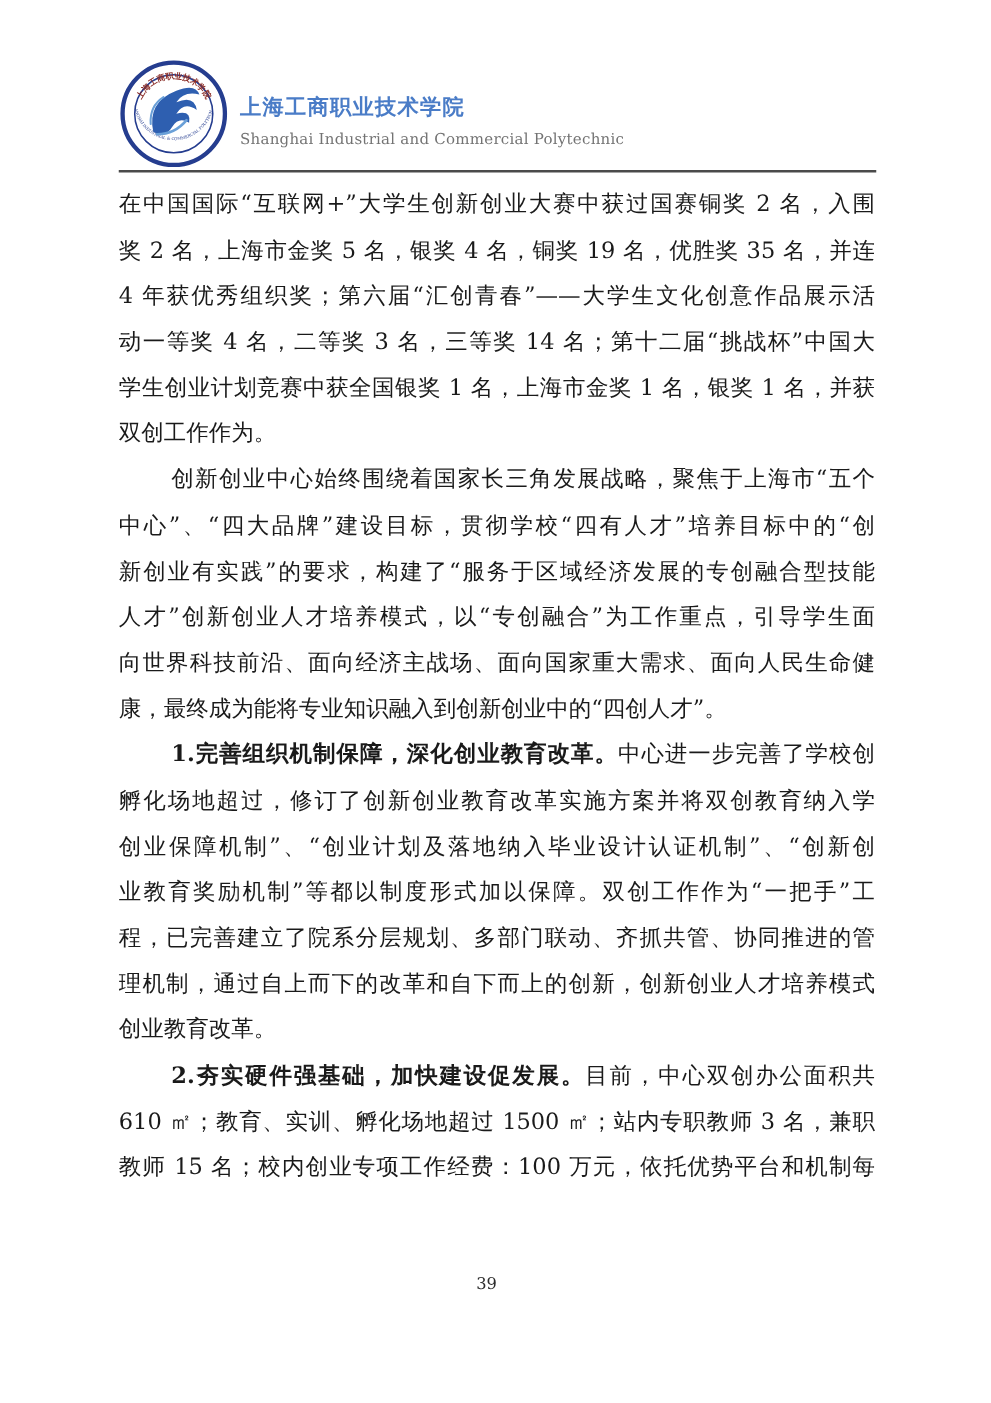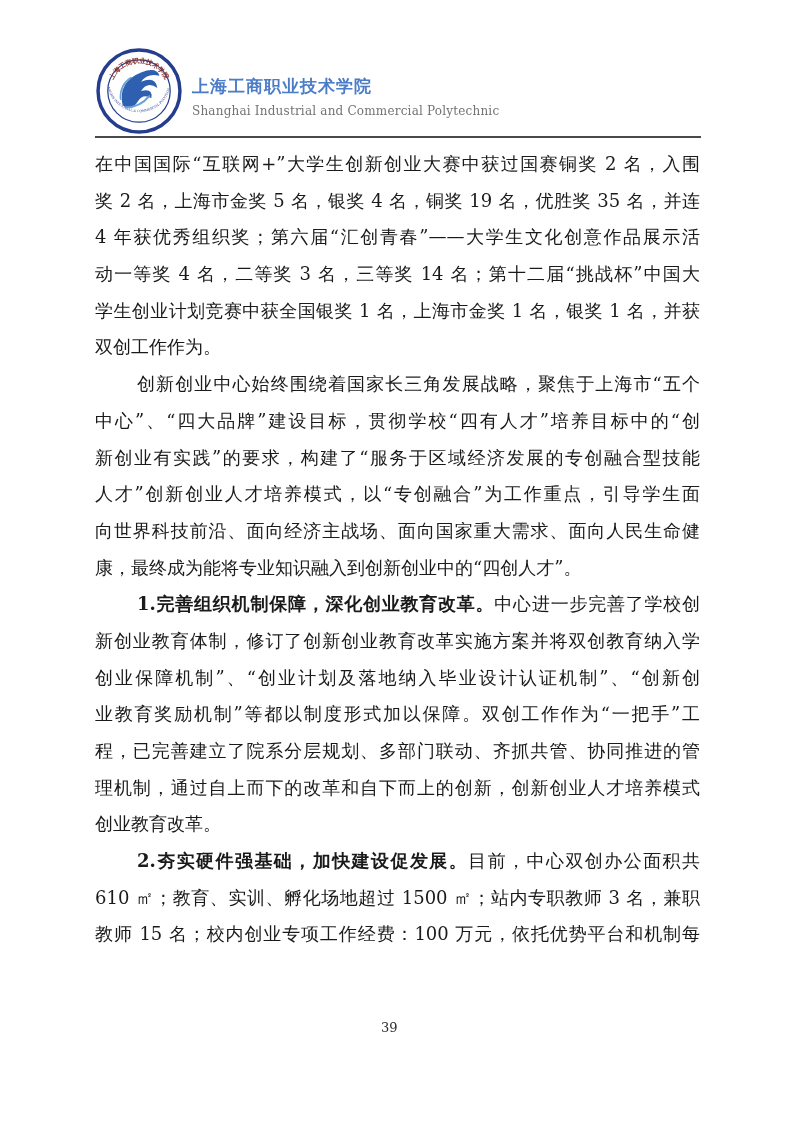--- a/index.html
+++ b/index.html
@@ -123,21 +123,21 @@
       <div class="line"><span class="seg">动一等奖 4 名，二等奖 3 名，三等奖 14 名；第十二届“挑战杯”中国大</span></div>
       <div class="line"><span class="seg">学生创业计划竞赛中获全国银奖 1 名，上海市金奖 1 名，银奖 1 名，并获</span></div>
       <div class="line no-just"><span class="seg">双创工作作为。</span></div>
       <div class="line indent"><span class="seg">创新创业中心始终围绕着国家长三角发展战略，聚焦于上海市“五个</span></div>
       <div class="line"><span class="seg">中心”、“四大品牌”建设目标，贯彻学校“四有人才”培养目标中的“创</span></div>
       <div class="line"><span class="seg">新创业有实践”的要求，构建了“服务于区域经济发展的专创融合型技能</span></div>
       <div class="line"><span class="seg">人才”创新创业人才培养模式，以“专创融合”为工作重点，引导学生面</span></div>
       <div class="line"><span class="seg">向世界科技前沿、面向经济主战场、面向国家重大需求、面向人民生命健</span></div>
       <div class="line no-just"><span class="seg">康，最终成为能将专业知识融入到创新创业中的“四创人才”。</span></div>
       <div class="line indent"><span class="seg bold">1.完善组织机制保障，深化创业教育改革。</span><span class="seg">中心进一步完善了学校创</span></div>
-      <div class="line"><span class="seg">新创业教育体制，修订了创新创业教育改革实施方案并将双创教育纳入学</span></div>
+      <div class="line"><span class="seg">孵化场地超过，修订了创新创业教育改革实施方案并将双创教育纳入学</span></div>
       <div class="line"><span class="seg">创业保障机制”、“创业计划及落地纳入毕业设计认证机制”、“创新创</span></div>
       <div class="line"><span class="seg">业教育奖励机制”等都以制度形式加以保障。双创工作作为“一把手”工</span></div>
       <div class="line"><span class="seg">程，已完善建立了院系分层规划、多部门联动、齐抓共管、协同推进的管</span></div>
       <div class="line"><span class="seg">理机制，通过自上而下的改革和自下而上的创新，创新创业人才培养模式</span></div>
       <div class="line no-just"><span class="seg">创业教育改革。</span></div>
       <div class="line indent"><span class="seg bold">2.夯实硬件强基础，加快建设促发展。</span><span class="seg">目前，中心双创办公面积共</span></div>
       <div class="line"><span class="seg">610 ㎡；教育、实训、孵化场地超过 1500 ㎡；站内专职教师 3 名，兼职</span></div>
       <div class="line"><span class="seg">教师 15 名；校内创业专项工作经费：100 万元，依托优势平台和机制每</span></div>
     </div>
 

